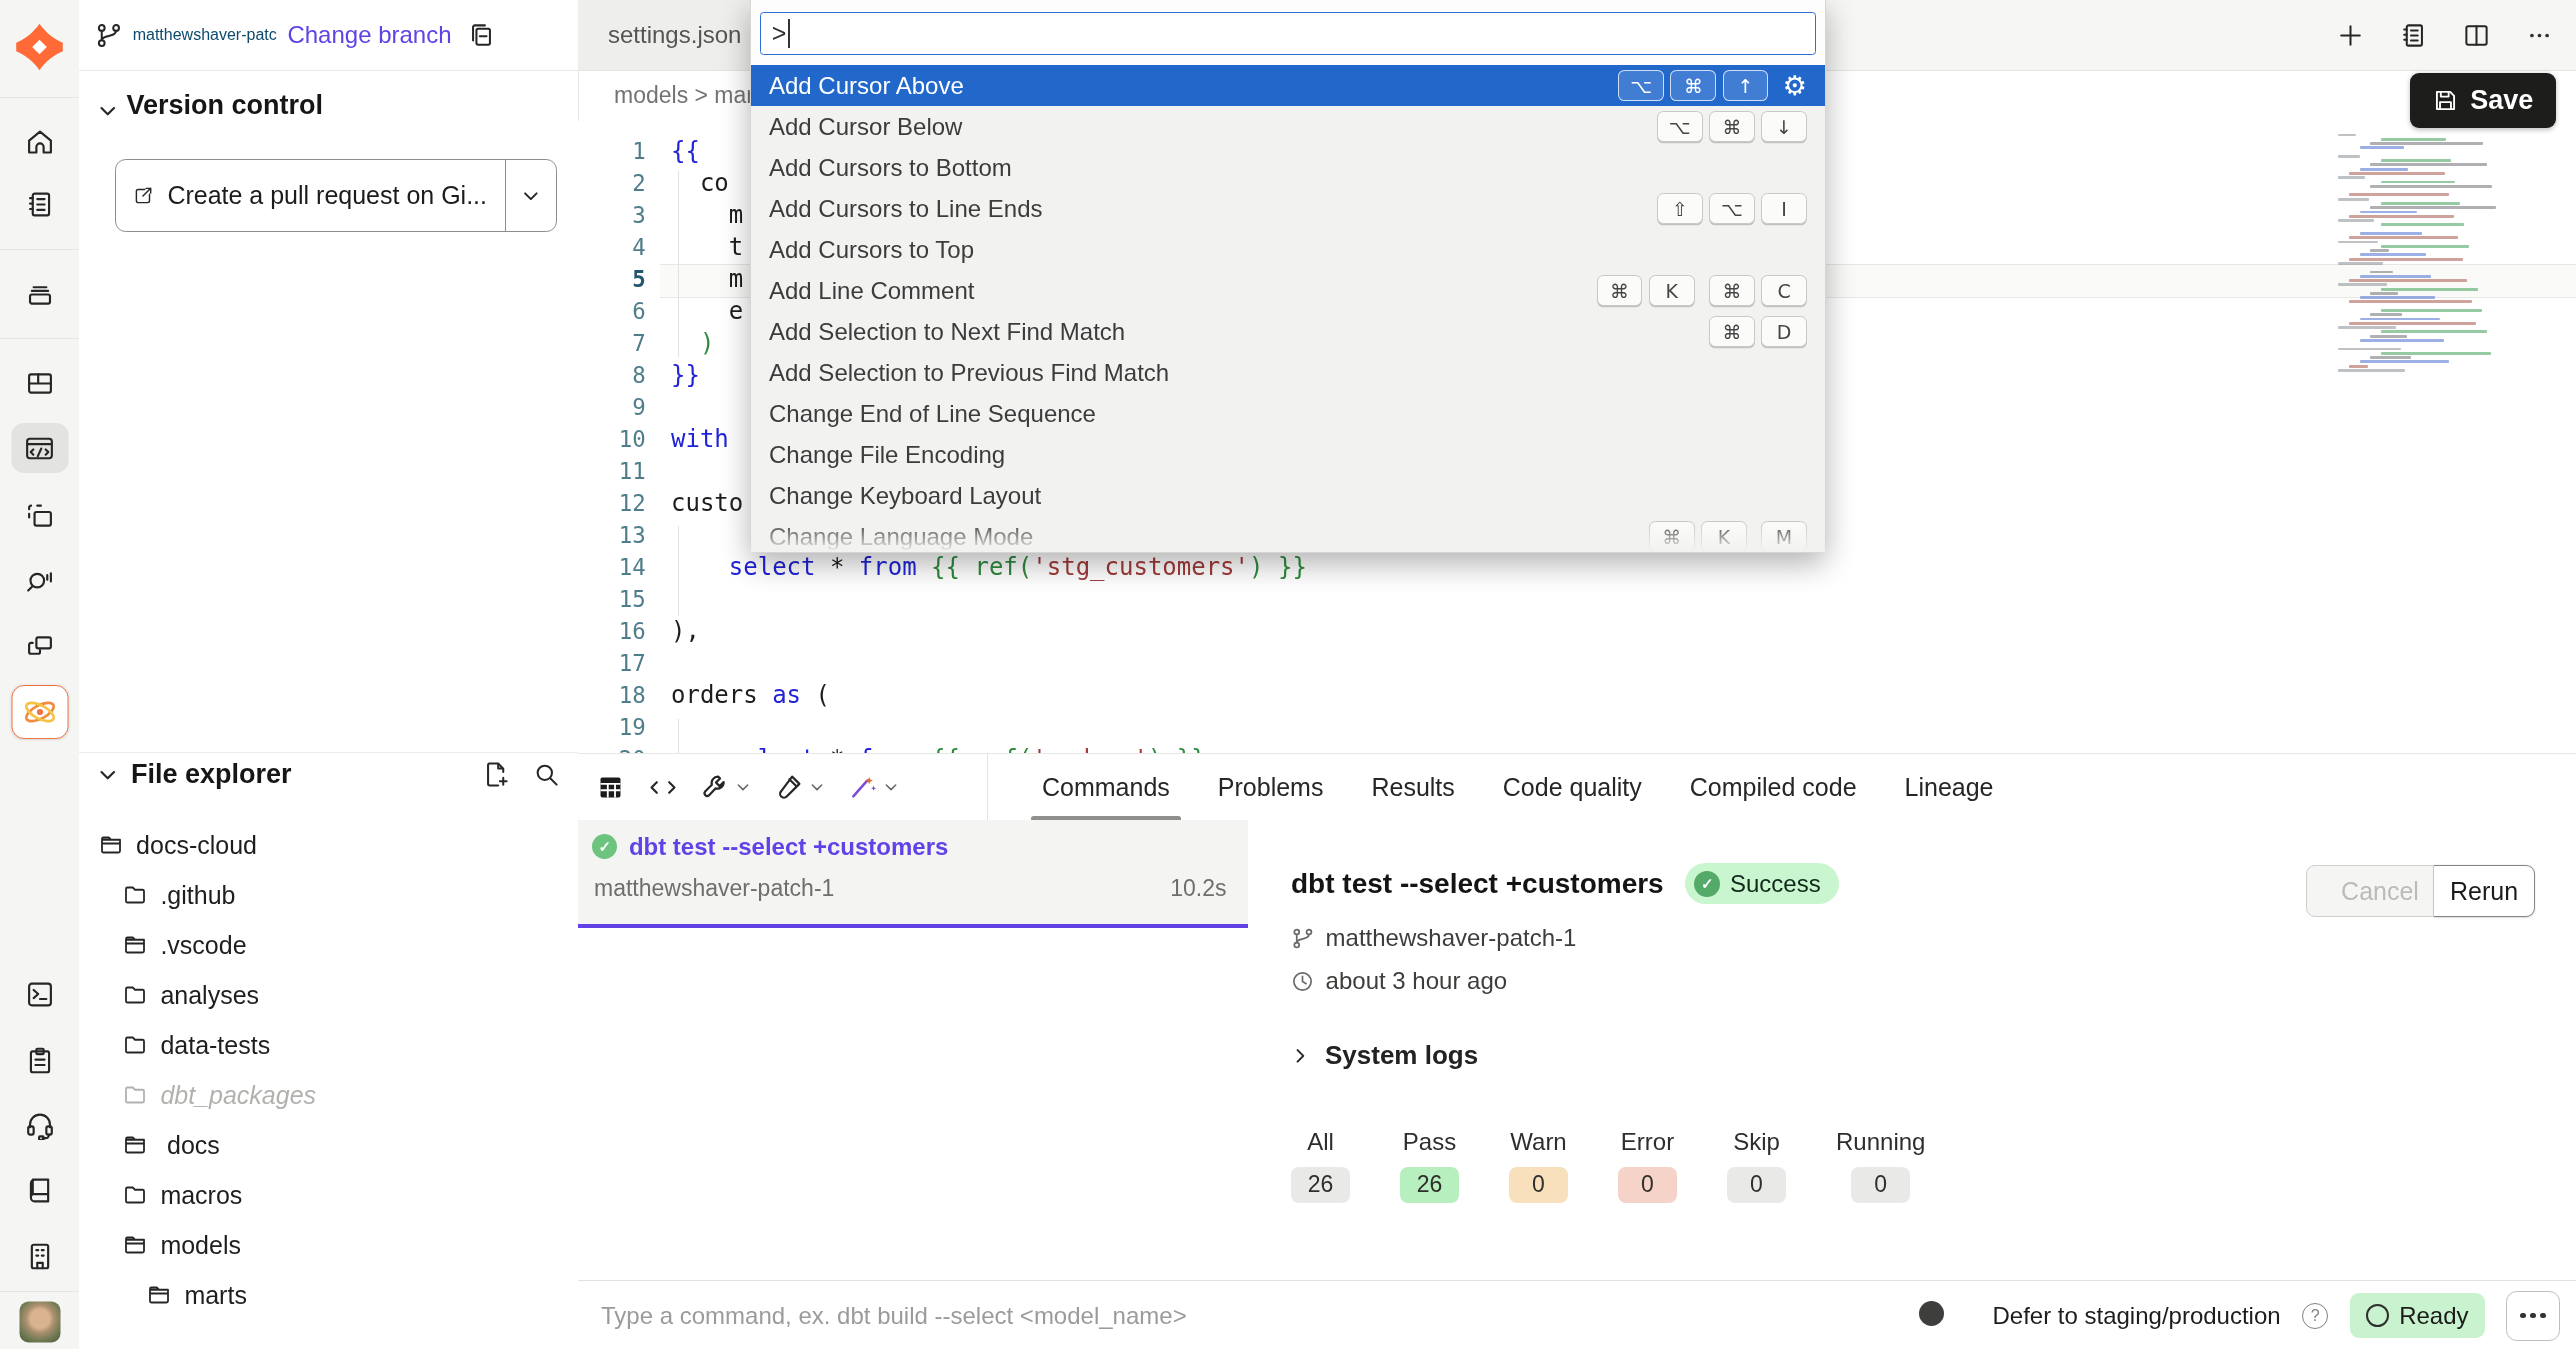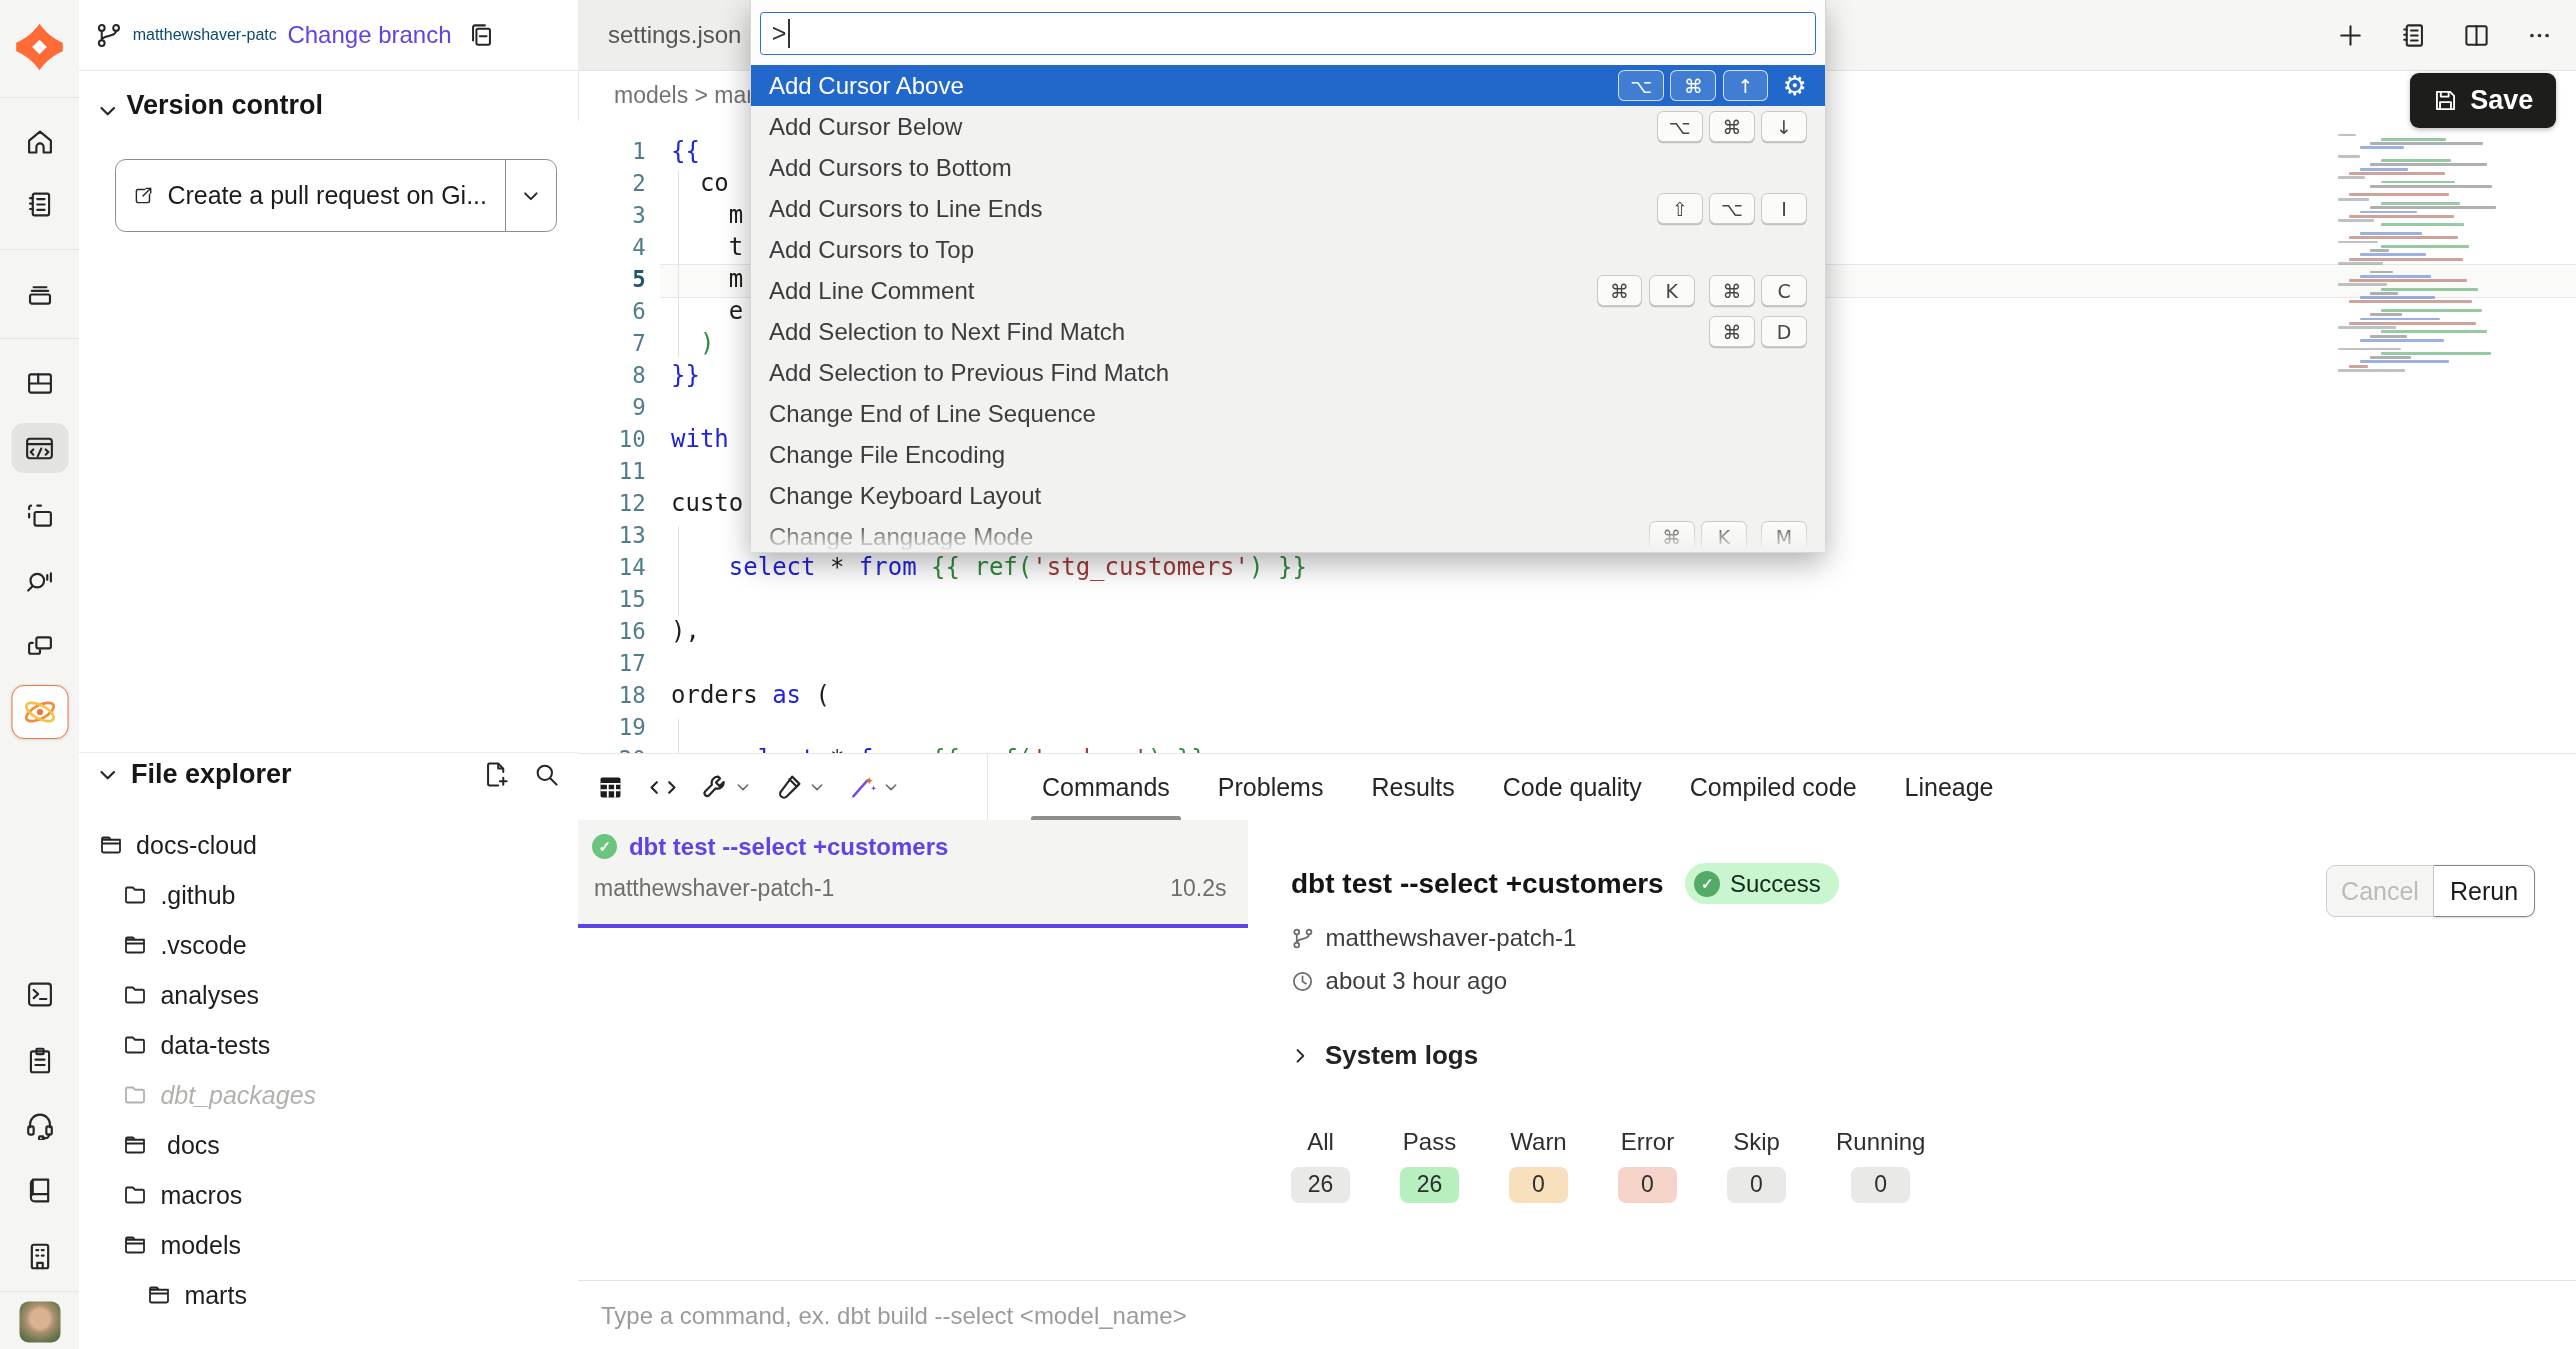--- a/index.html
+++ b/index.html
@@ -94,21 +94,21 @@
   .chk{width:25px;height:25px;border-radius:50%;background:#6cc47f;color:#fff;display:flex;align-items:center;justify-content:center;font-size:15px;font-weight:bold;}
   .run-cmd{font-size:24px;font-weight:bold;color:#6142e7;}
   .run-r2{position:absolute;left:16px;right:21.5px;top:55px;display:flex;font-size:23px;color:#6e6e6c;}
   .run-dur{margin-left:auto;color:#57575五5;}
   .detail{position:absolute;left:670px;top:0;right:0;bottom:0;background:#fff;}
   .det-title{position:absolute;left:43px;top:43px;display:flex;align-items:center;gap:21.5px;}
   .det-cmd{font-size:28px;font-weight:bold;color:#141414;}
   .pill-success{height:41px;border-radius:20.6px;background:#c9f5cf;display:flex;align-items:center;gap:9.8px;padding:0 18px 0 9px;font-size:24px;color:#10281a;}
   .pill-success .chk{width:26px;height:26px;background:#54aa68;}
   .det-btns{position:absolute;right:41px;top:45px;display:flex;height:52px;}
-  .btn-cancel{width:106px;border:1.3px solid #cfcfcd;border-radius:9px 0 0 9px;background:#f5f5f4;color:#bdbbb8;font-size:25px;display:flex;align-items:center;justify-content:center;}
+  .btn-cancel{width:106px;border:1.3px solid #cfcfcd;border-radius:9px 0 0 9px;background:#f5f5f4;color:#bdbbb8;font-size:25px;display:flex;align-items:center;justify-content:center;padding-left:20px;}
   .btn-rerun{width:100px;border:1.3px solid #858583;border-left:none;border-radius:0 9px 9px 0;background:#fff;color:#1c1c1c;font-size:25px;display:flex;align-items:center;justify-content:center;box-shadow:0 0.9px 1.8px rgba(0,0,0,.15);}
   .det-meta{position:absolute;left:43px;display:flex;align-items:center;gap:11.6px;font-size:24px;color:#3d3d3b;}
   .syslogs{position:absolute;left:43px;top:220px;display:flex;align-items:center;gap:14.3px;font-size:26px;font-weight:bold;color:#222;}
   .filters{position:absolute;left:43px;top:308px;display:flex;gap:50px;align-items:center;}
   .f-item{display:flex;align-items:center;gap:10.7px;font-size:24px;color:#2e2e2c;flex-direction:column;}
   .f-badge{min-width:41px;height:36px;border-radius:8px;display:flex;align-items:center;justify-content:center;font-size:23px;padding:0 9px;color:#2e2e2c;}
   .b-gray{background:#e9e9e7;} .b-green{background:#b7efbf;} .b-orange{background:#f7e0bb;} .b-red{background:#f6d3c8;}
 
   
   .statusbar{position:absolute;left:0;right:0;bottom:0;height:69px;border-top:0.9px solid #e2e2e0;background:#fff;display:flex;align-items:center;}
@@ -614,20 +614,36 @@
             <span class="f-item">
               <span>Running</span>
               <span class="f-badge b-gray">0</span>
             </span>
           </div>
       </div>
     </div>
 
     <div class="statusbar">
       <span class="sb-placeholder">Type a command, ex. dbt build --select &lt;model_name&gt;</span>
+      <span class="sb-right">
+        <span class="toggle">
+            <span class="knob"></span>
+          </span>
+        <span class="defer-label">Defer to staging/production</span>
+        <span class="help-circ">?</span>
+        <span class="ready-pill">
+          <span class="ready-circ"></span>
+          <span>Ready</span>
+        </span>
+        <span class="more-btn">
+          <span class="dot"></span>
+            <span class="dot"></span>
+            <span class="dot"></span>
+        </span>
+      </span>
     </div>
   </main>
 
   <div class="palette">
     <div class="pal-input">
       <span>&gt;</span>
         <span class="caret"></span>
     </div>
     <div class="pal-list" id="palette-list">
         <div class="pal-row sel">

